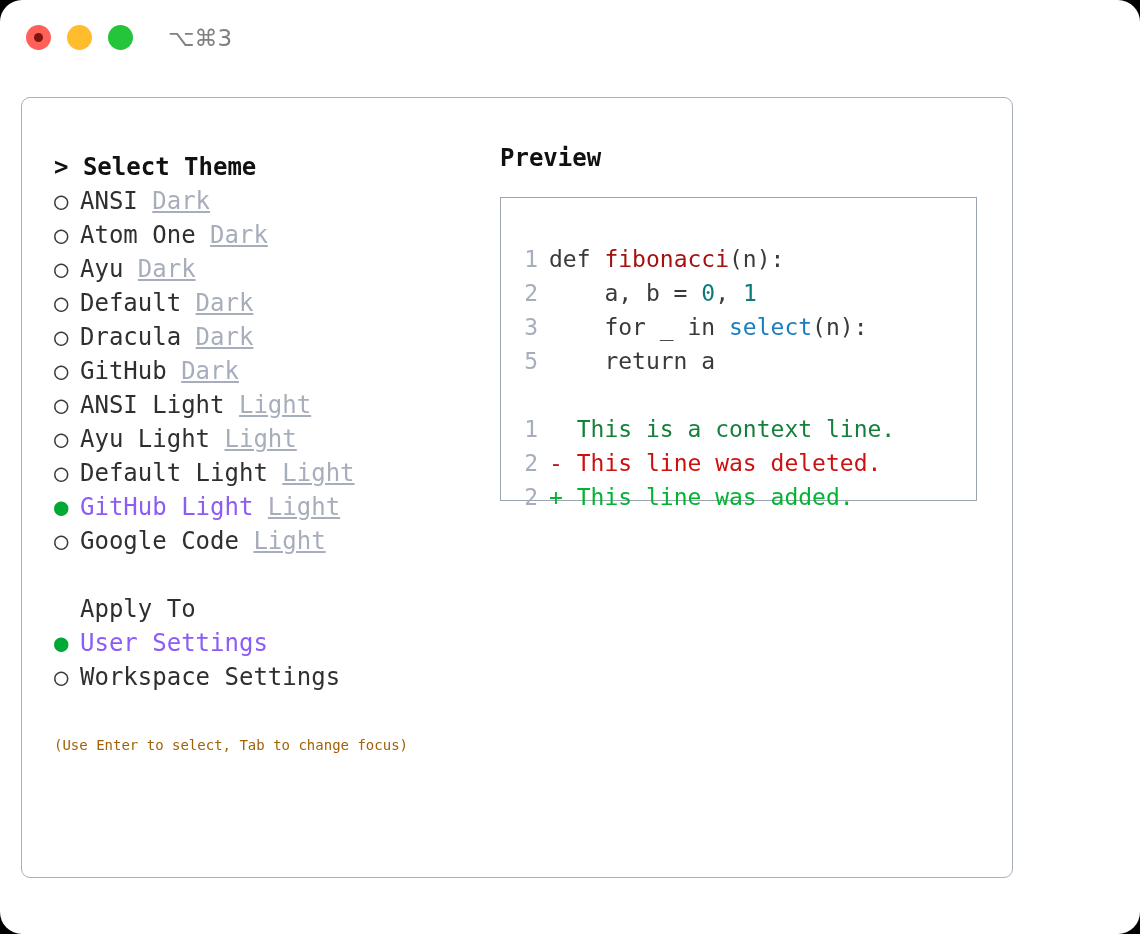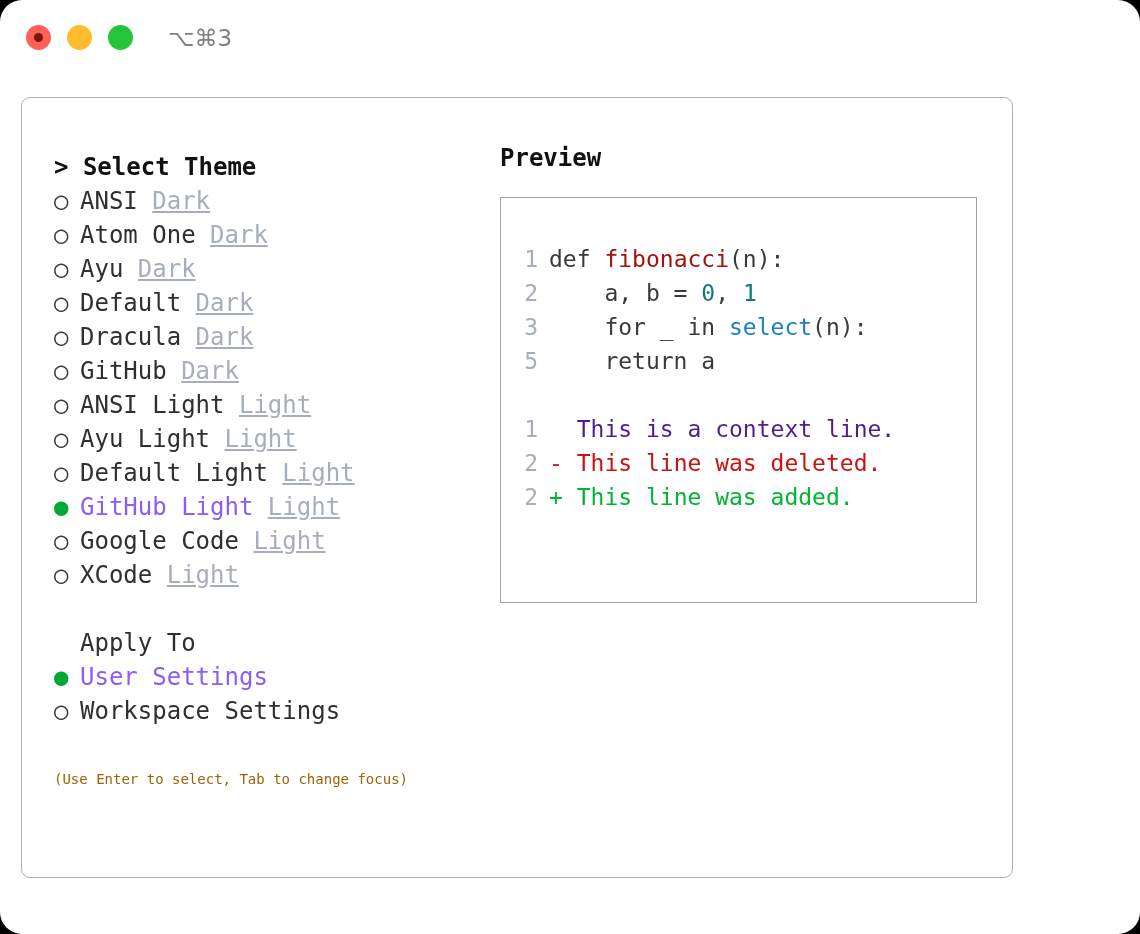--- a/index.html
+++ b/index.html
@@ -147,21 +147,21 @@
   }
   .preview-title {
     font-size: 24px;
     line-height: 34px;
     font-weight: bold;
     color: #111111;
   }
   .preview-box {
     margin-top: 22px;
     width: 477px;
-    height: 406px;
+    height: 304px;
     border: 1px solid #9aa5b1;
     box-sizing: border-box;
     background: #ffffff;
     padding: 44px 0 0 0;
   }
 
   .code-line {
     font-size: 23px;
     line-height: 34px;
     white-space: pre;
@@ -175,21 +175,21 @@
     color: #a7aebb;
     margin-right: 11px;
   }
   .tok-fn    { color: #a4110f; }
   .tok-num   { color: #0e7a7a; }
   .tok-kwfn  { color: #1a7fc1; }
   .tok-plain { color: #3a3a3a; }
 
   .diff-gap { height: 34px; }
   .diff-line { }
-  .diff-ctx  { color: #4c1d95; }
+  .diff-ctx  { color: #15803d; }
   .diff-del  { color: #cc1111; }
   .diff-add  { color: #00b531; }
 </style>
 </head>
 <body>
 
 <div class="window">
 
   <div class="titlebar">
     <div class="traffic">
@@ -211,21 +211,20 @@
           <div class="opt-row"><span class="bullet">○</span><span class="opt-label">Atom One</span> <span class="opt-cat">Dark</span></div>
           <div class="opt-row"><span class="bullet">○</span><span class="opt-label">Ayu</span> <span class="opt-cat">Dark</span></div>
           <div class="opt-row"><span class="bullet">○</span><span class="opt-label">Default</span> <span class="opt-cat">Dark</span></div>
           <div class="opt-row"><span class="bullet">○</span><span class="opt-label">Dracula</span> <span class="opt-cat">Dark</span></div>
           <div class="opt-row"><span class="bullet">○</span><span class="opt-label">GitHub</span> <span class="opt-cat">Dark</span></div>
           <div class="opt-row"><span class="bullet">○</span><span class="opt-label">ANSI Light</span> <span class="opt-cat">Light</span></div>
           <div class="opt-row"><span class="bullet">○</span><span class="opt-label">Ayu Light</span> <span class="opt-cat">Light</span></div>
           <div class="opt-row"><span class="bullet">○</span><span class="opt-label">Default Light</span> <span class="opt-cat">Light</span></div>
           <div class="opt-row selected"><span class="bullet">●</span><span class="opt-label">GitHub Light</span> <span class="opt-cat">Light</span></div>
           <div class="opt-row"><span class="bullet">○</span><span class="opt-label">Google Code</span> <span class="opt-cat">Light</span></div>
-          <div class="opt-row"><span class="bullet">○</span><span class="opt-label">XCode</span> <span class="opt-cat">Light</span></div>
         </div>
 
       <div class="section-gap"></div>
 
       <div class="apply-title">Apply To</div>
 
       <div id="apply-items">
           <div class="opt-row selected"><span class="bullet">●</span><span class="opt-label">User Settings</span></div>
           <div class="opt-row"><span class="bullet">○</span><span class="opt-label">Workspace Settings</span></div>
         </div>

